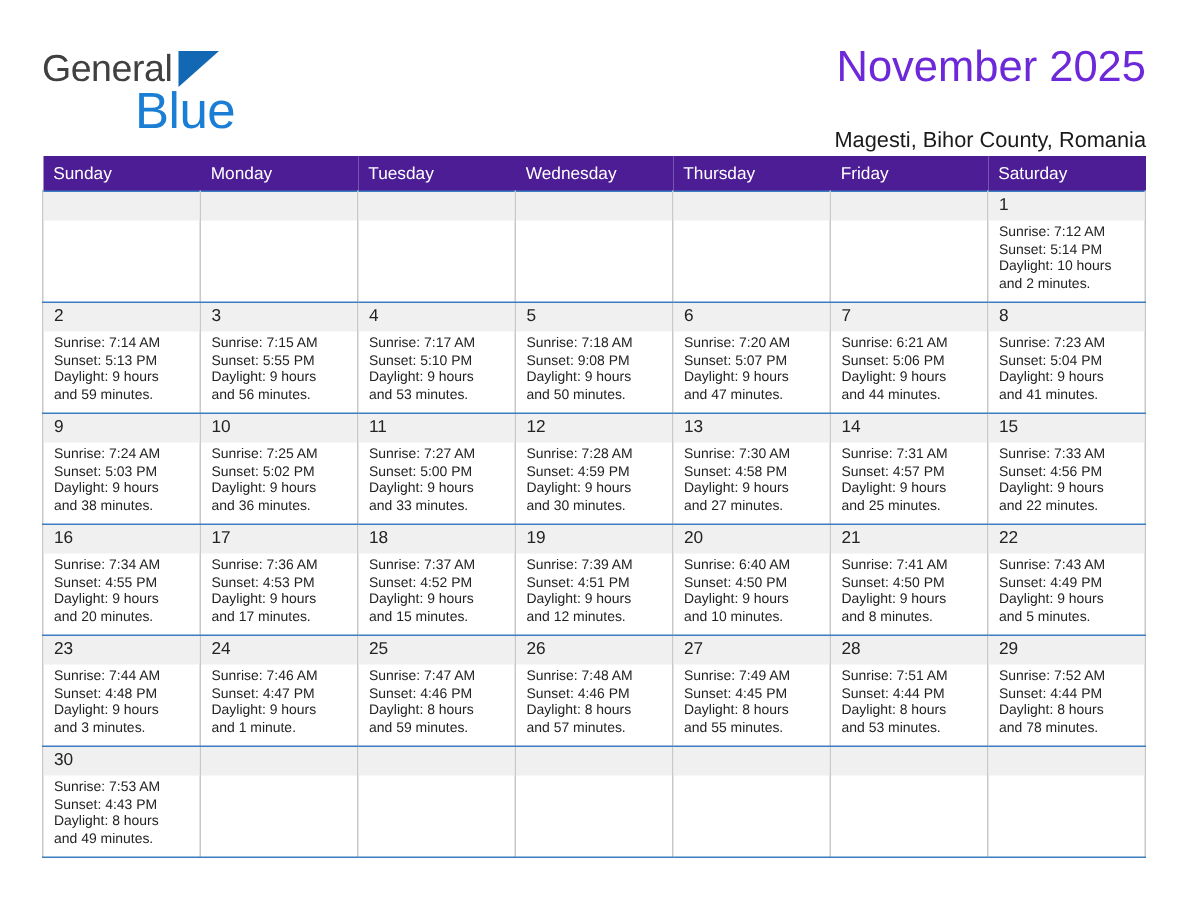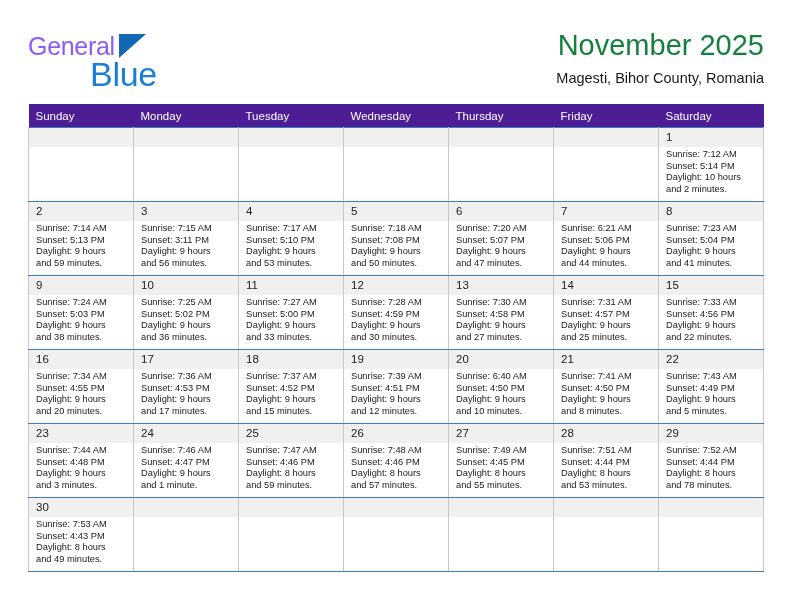--- a/index.html
+++ b/index.html
@@ -35,21 +35,21 @@
     top: 4px;
     width: 200px;
     height: 60px;
   }
   .brand-general {
     position: absolute;
     left: 0;
     top: 0;
     font-size: 25px;
     letter-spacing: -0.3px;
-    color: #8b5cf6;
+    color: #404040;
     font-family: "Liberation Sans", sans-serif;
   }
   .brand-triangle {
     position: absolute;
     left: 91px;
     top: 2px;
     width: 0;
     height: 0;
     border-left: 27px solid #1268b3;
     border-bottom: 24px solid transparent;
@@ -63,29 +63,29 @@
     color: #1a7fd4;
   }
   .title-block {
     position: absolute;
     right: 0;
     top: 0;
     text-align: right;
   }
   .cal-title {
     font-size: 29px;
-    color: #15803d;
+    color: #6d28d9;
     line-height: 34px;
     white-space: nowrap;
   }
   .cal-subtitle {
     font-size: 14.5px;
     color: #1a1a1a;
     line-height: 20px;
-    margin-top: 6px;
+    margin-top: 22px;
     white-space: nowrap;
     text-align: right;
   }
 
   
   .calendar {
     position: absolute;
     left: 28px;
     top: 104px;
     width: 736px;
@@ -227,21 +227,21 @@
                 <div>Daylight: 9 hours</div>
                 <div>and 59 minutes.</div>
               </div>
             </div>
           </td>
           <td>
             <div class="cell-inner">
               <div class="daynum">3</div>
               <div class="details">
                 <div>Sunrise: 7:15 AM</div>
-                <div>Sunset: 3:11 PM</div>
+                <div>Sunset: 5:55 PM</div>
                 <div>Daylight: 9 hours</div>
                 <div>and 56 minutes.</div>
               </div>
             </div>
           </td>
           <td>
             <div class="cell-inner">
               <div class="daynum">4</div>
               <div class="details">
                 <div>Sunrise: 7:17 AM</div>
@@ -249,21 +249,21 @@
                 <div>Daylight: 9 hours</div>
                 <div>and 53 minutes.</div>
               </div>
             </div>
           </td>
           <td>
             <div class="cell-inner">
               <div class="daynum">5</div>
               <div class="details">
                 <div>Sunrise: 7:18 AM</div>
-                <div>Sunset: 7:08 PM</div>
+                <div>Sunset: 9:08 PM</div>
                 <div>Daylight: 9 hours</div>
                 <div>and 50 minutes.</div>
               </div>
             </div>
           </td>
           <td>
             <div class="cell-inner">
               <div class="daynum">6</div>
               <div class="details">
                 <div>Sunrise: 7:20 AM</div>

